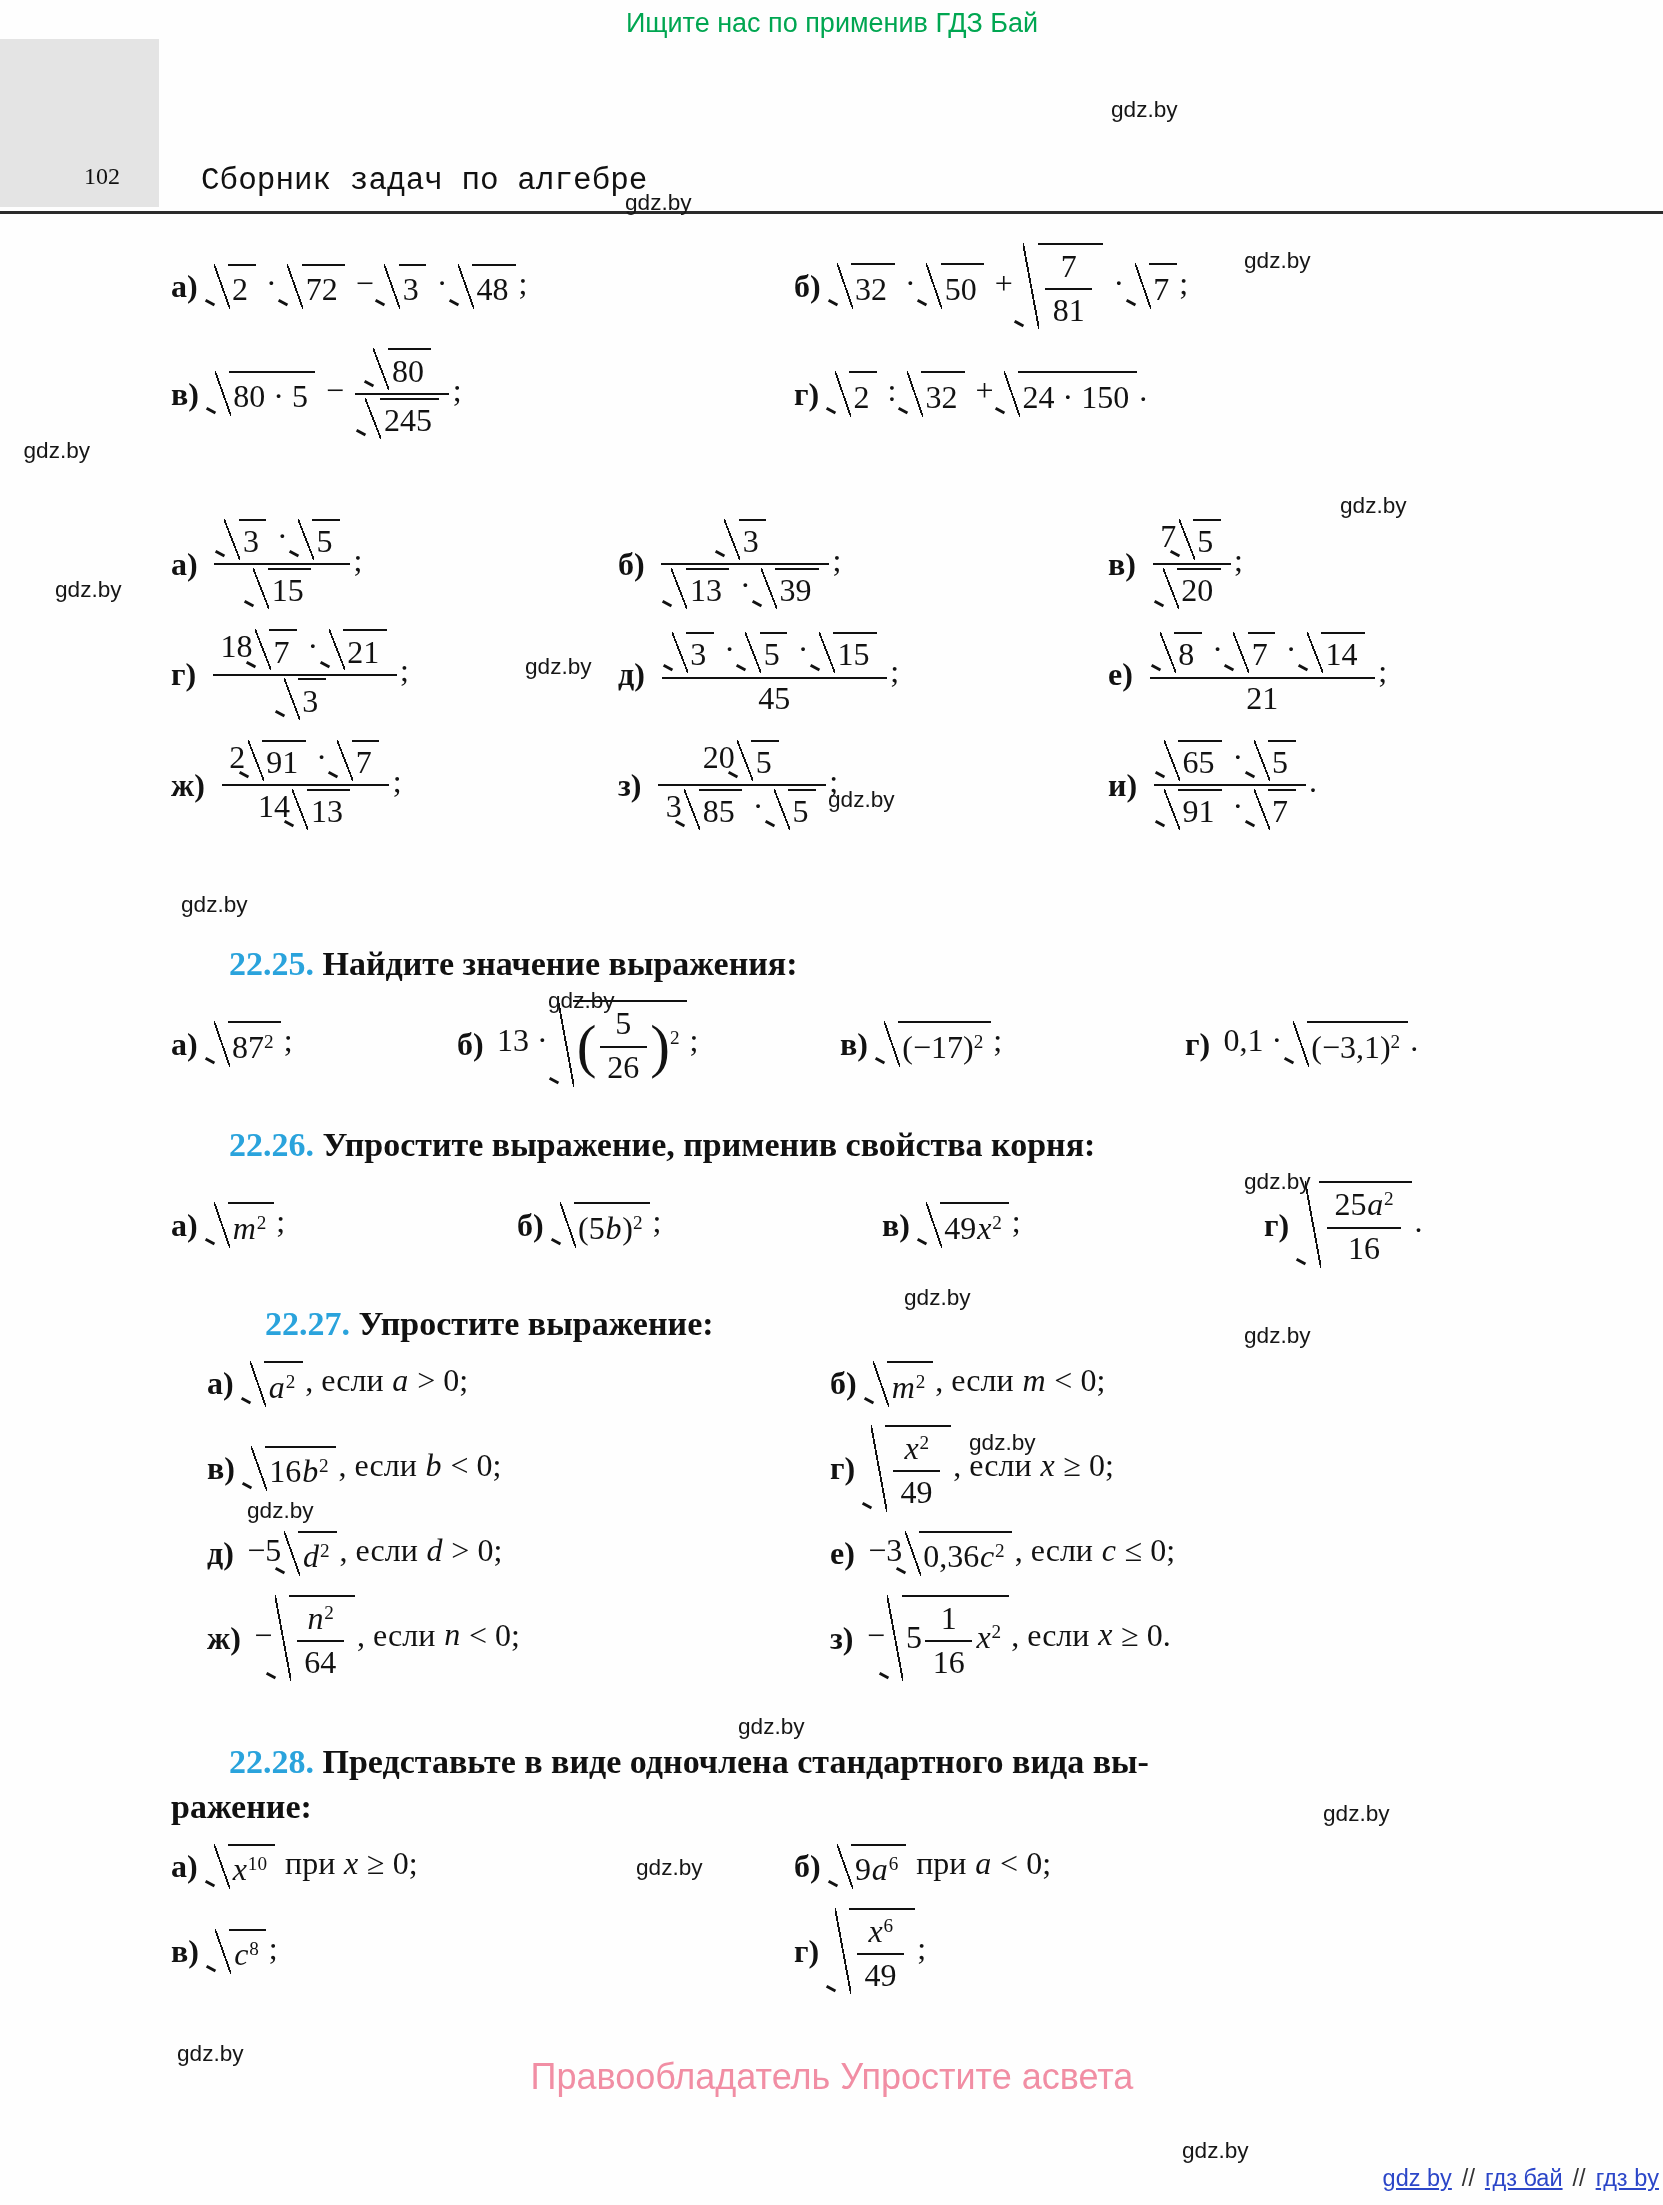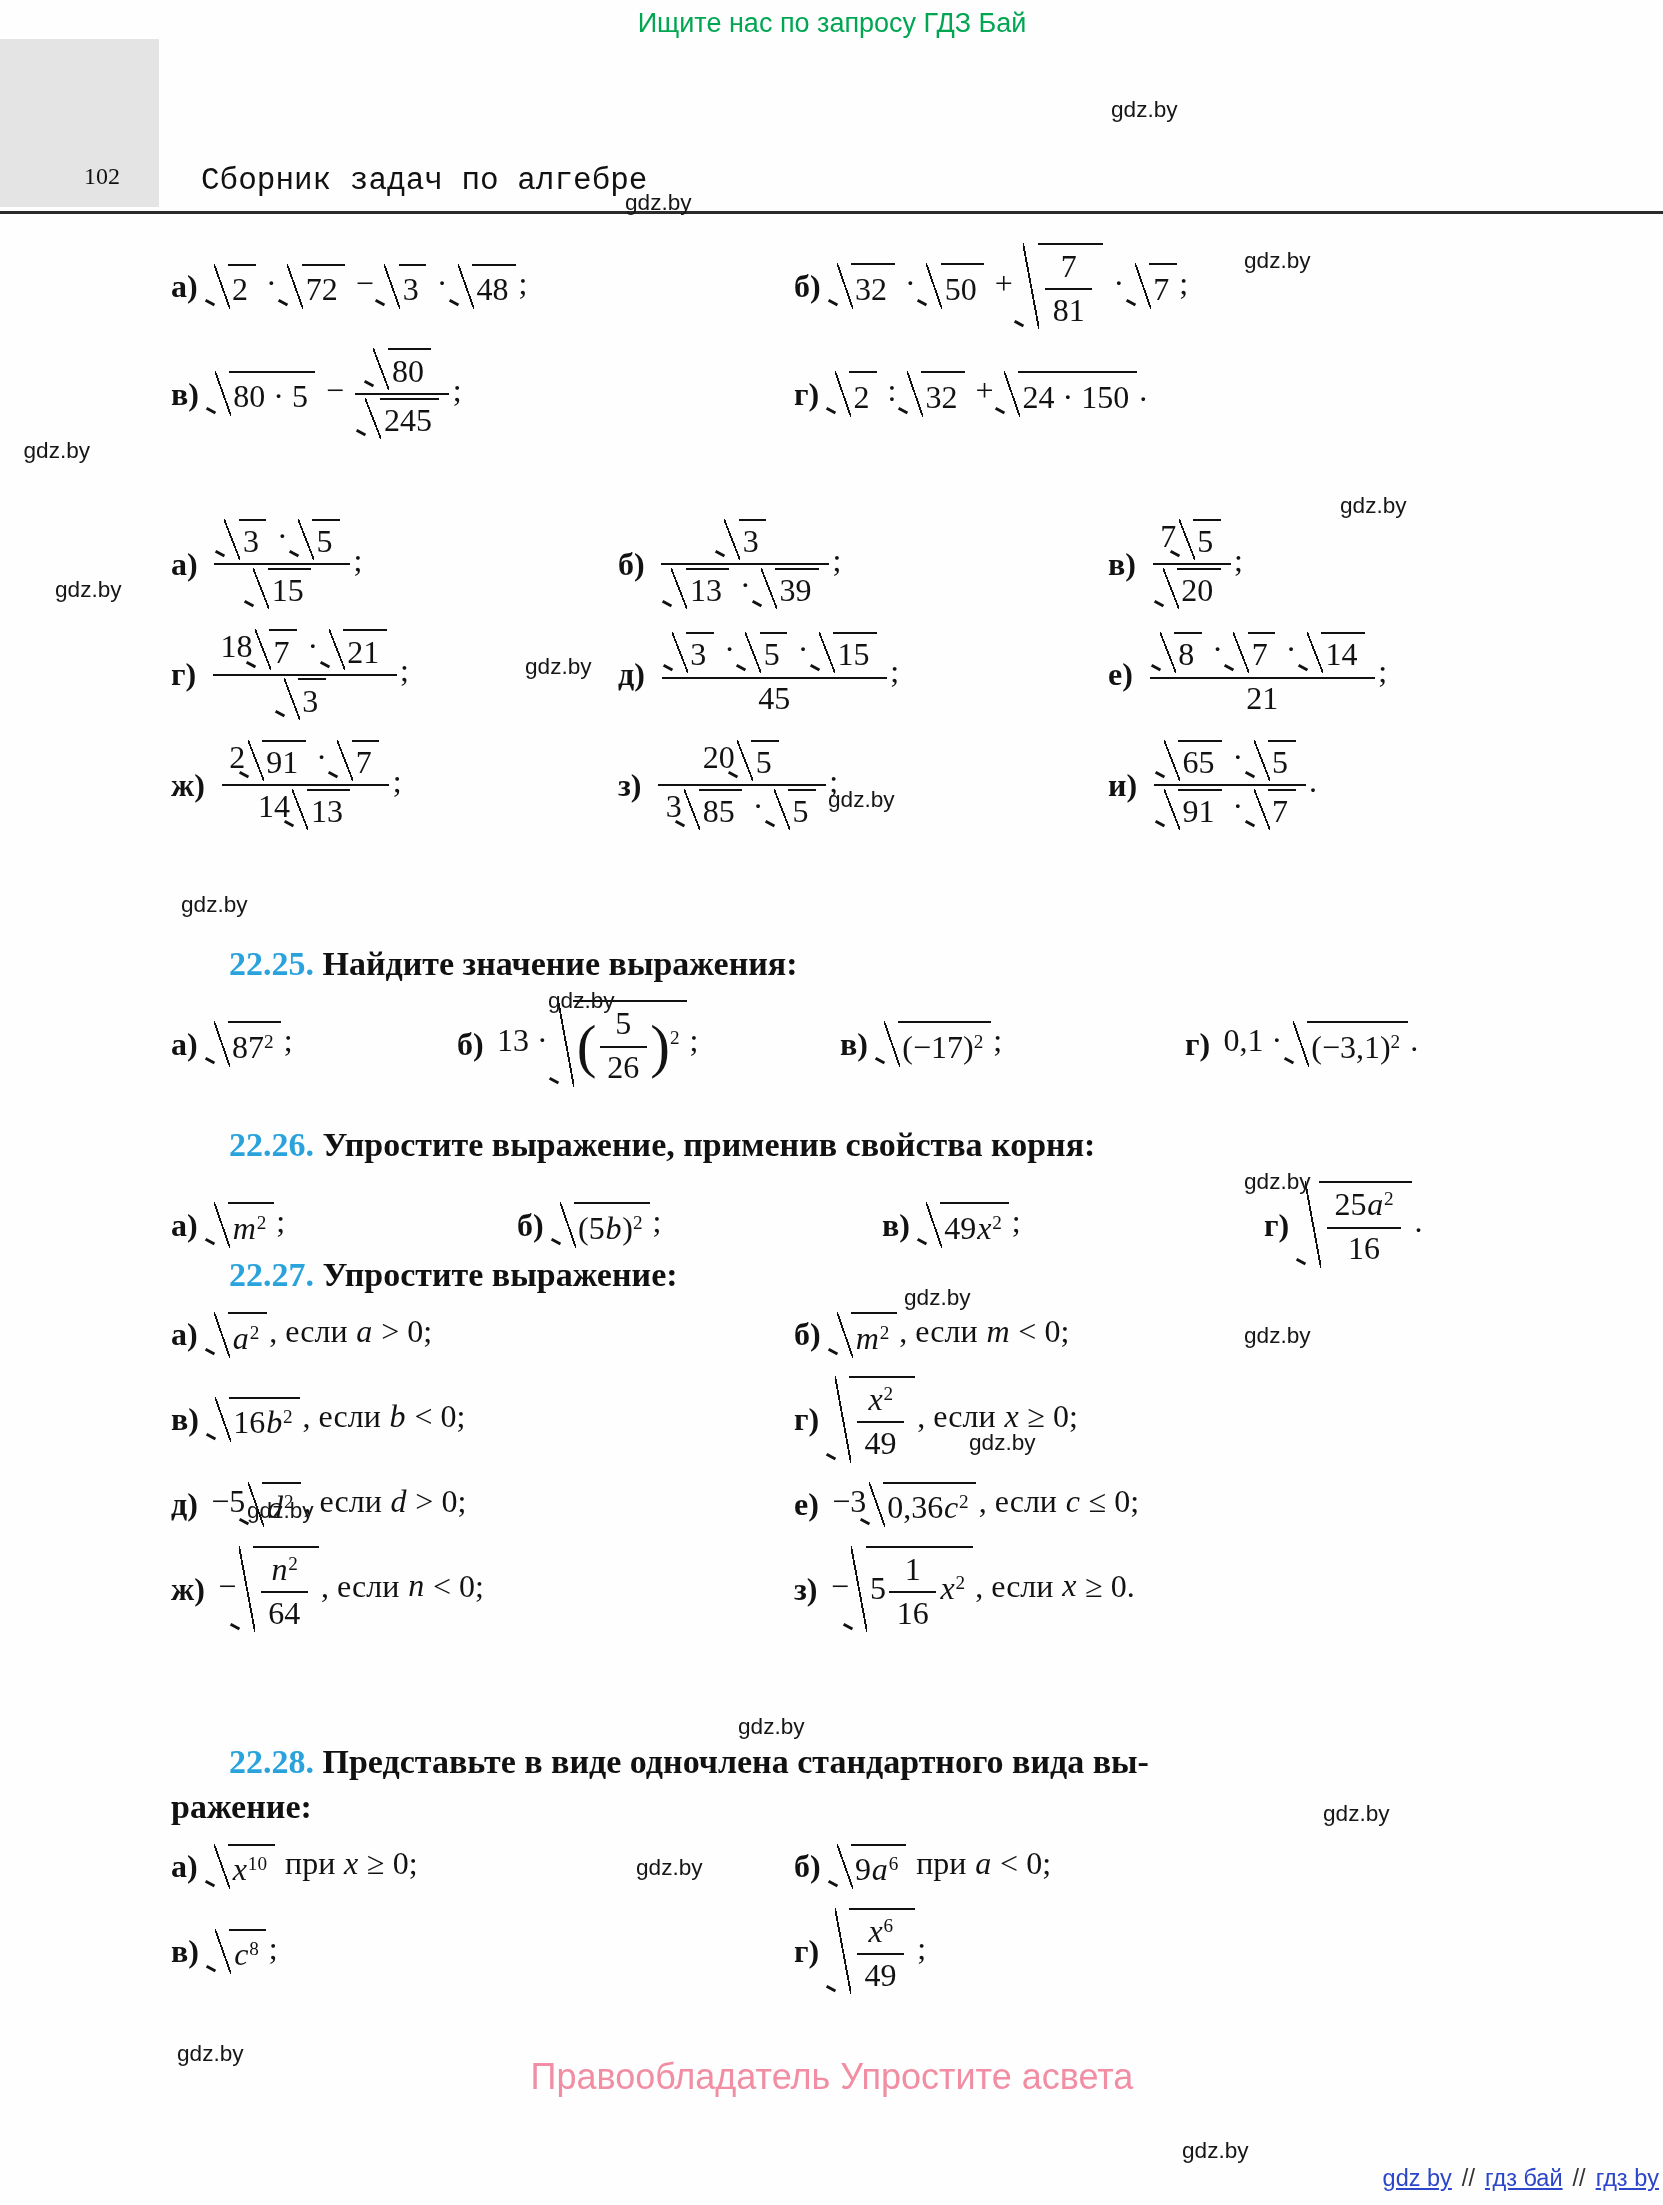--- a/index.html
+++ b/index.html
@@ -100,21 +100,21 @@
     font-family: "Liberation Sans", sans-serif; font-size: 23.5px;
   }
   .flink { color: #2b46c8; text-decoration: underline; cursor: pointer; margin: 0 5px; }
   .fsep  { color: #333; margin: 0 5px; }
 </style>
 </head>
 <body>
 
 <div class="page">
 
-  <div class="promo">Ищите нас по запросу ГДЗ Бай</div>
+  <div class="promo">Ищите нас по применив ГДЗ Бай</div>
 
   <div class="graybox"></div>
   <div class="pagenum">102</div>
   <div class="booktitle">Сборник задач по алгебре</div>
   <div class="rule"></div>
 
   <main class="content">
       <section class="problem" style="top: 6.7px;">
         <div class="items cols-2">
           <div class="item">
@@ -357,21 +357,21 @@
           </div>
           <div class="item">
             <span class="lbl">г)</span>
             <span class="mexp"><span class="sq">
                 <span class="tick"></span>
                 <span class="rbody"><span class="fr"><span class="nu">25<span class="it">a</span><span class="sup">2</span></span><span class="de">16</span></span></span>
               </span>.</span>
           </div>
         </div>
       </section>
-      <section class="problem" style="top: 1017px;">
+      <section class="problem" style="top: 1066px; margin-left: 36px;">
         <p class="phead"><span class="pnum">22.27. </span><span class="ptitle">Упростите выражение:</span></p>
         <div class="items cols-2">
           <div class="item">
             <span class="lbl">а)</span>
             <span class="mexp"><span class="sq">
                 <span class="tick"></span>
                 <span class="rbody"><span class="it">a</span><span class="sup">2</span></span>
               </span>, если <span class="it">a</span> &gt; 0;</span>
           </div>
           <div class="item">

